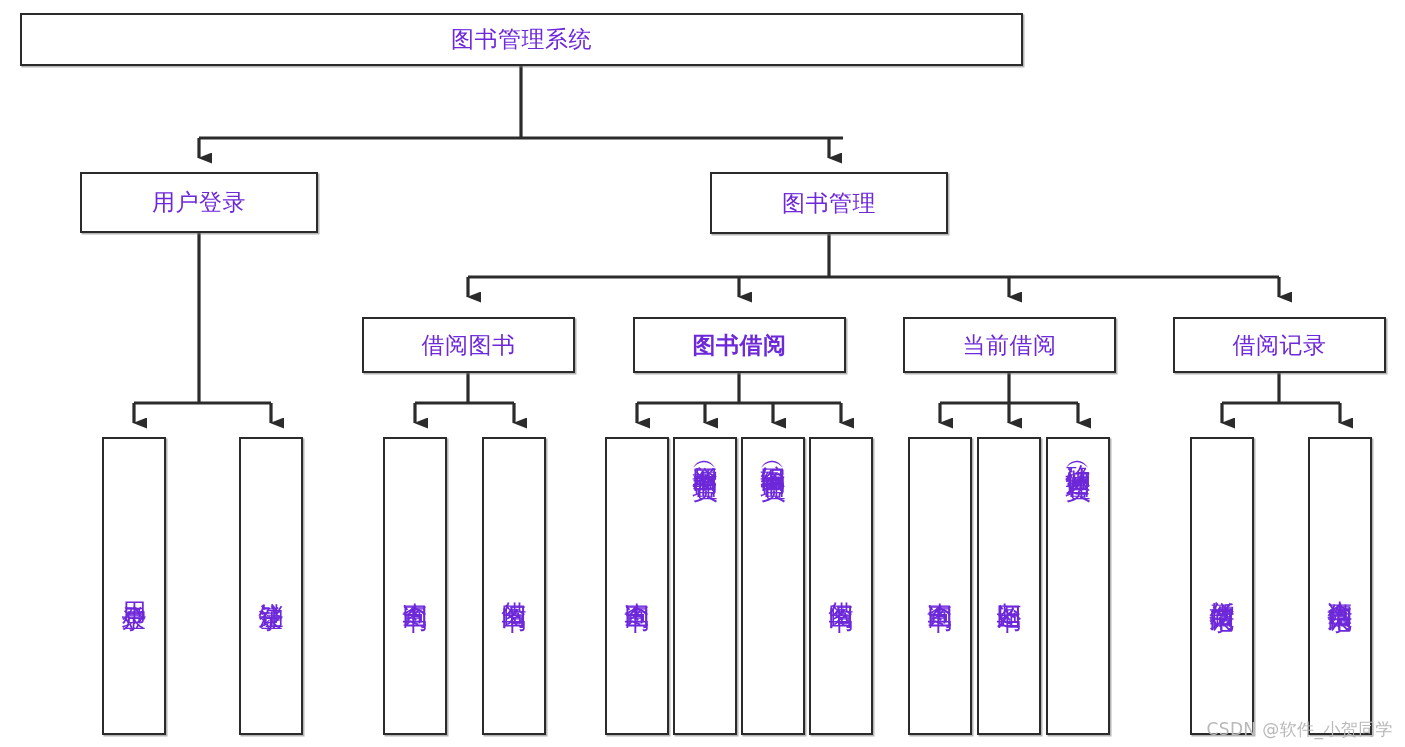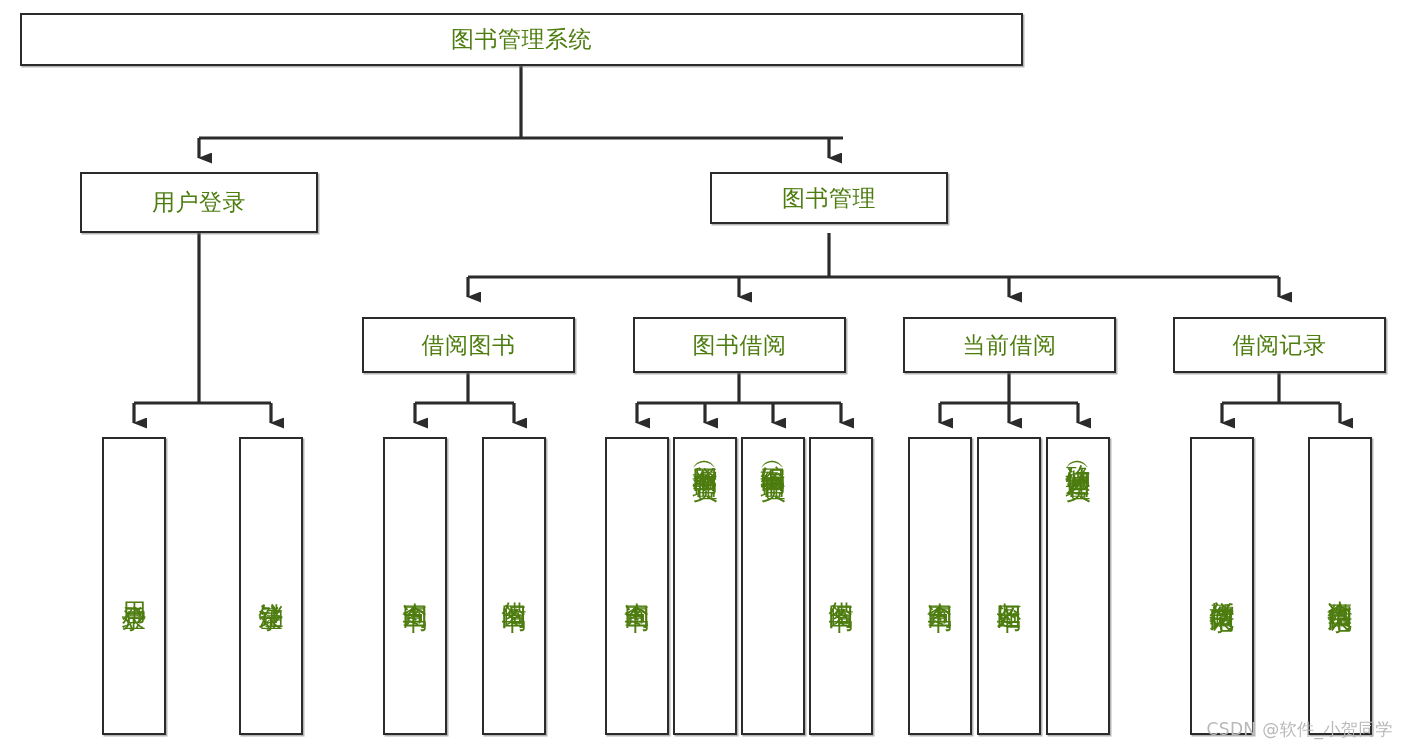--- a/index.html
+++ b/index.html
@@ -31,21 +31,21 @@
     position: absolute;
     box-sizing: border-box;
     background: #ffffff;
     border: 2px solid #2b2b2b;
     display: flex;
     align-items: center;
     justify-content: center;
     box-shadow: 1.5px 1.5px 0 rgba(120,120,120,0.55);
   }
   .node .label {
-    color: #4d7c0f;
+    color: #6d28d9;
     line-height: 1.06;
     text-align: center;
     white-space: nowrap;
   }
   .node.horiz .label {
     font-size: 23px;
     letter-spacing: 0.5px;
   }
   .node.root .label {
     font-size: 23px;
@@ -131,28 +131,28 @@
     </g>
   </svg>
 
   <div class="node root horiz" style="left:20px; top:13px; width:1003px; height:53px;">
     <span class="label">图书管理系统</span>
   </div>
 
   <div class="node horiz" style="left:80px; top:172px; width:238px; height:61px;">
     <span class="label">用户登录</span>
   </div>
-  <div class="node horiz" style="left:710px; top:172px; width:238px; height:52px;">
+  <div class="node horiz" style="left:710px; top:172px; width:238px; height:62px;">
     <span class="label">图书管理</span>
   </div>
 
   <div class="node horiz" style="left:362px; top:317px; width:213px; height:56px;">
     <span class="label">借阅图书</span>
   </div>
-  <div class="node horiz" style="left:633px; top:317px; width:213px; height:56px;">
+  <div class="node horiz" style="left:633px; top:317px; width:213px; height:56px;font-weight:bold;">
     <span class="label">图书借阅</span>
   </div>
   <div class="node horiz" style="left:903px; top:317px; width:213px; height:56px;">
     <span class="label">当前借阅</span>
   </div>
   <div class="node horiz" style="left:1173px; top:317px; width:213px; height:56px;">
     <span class="label">借阅记录</span>
   </div>
 
   <div class="node vert centered" style="left:102px; top:437px; width:64px; height:298px;">

